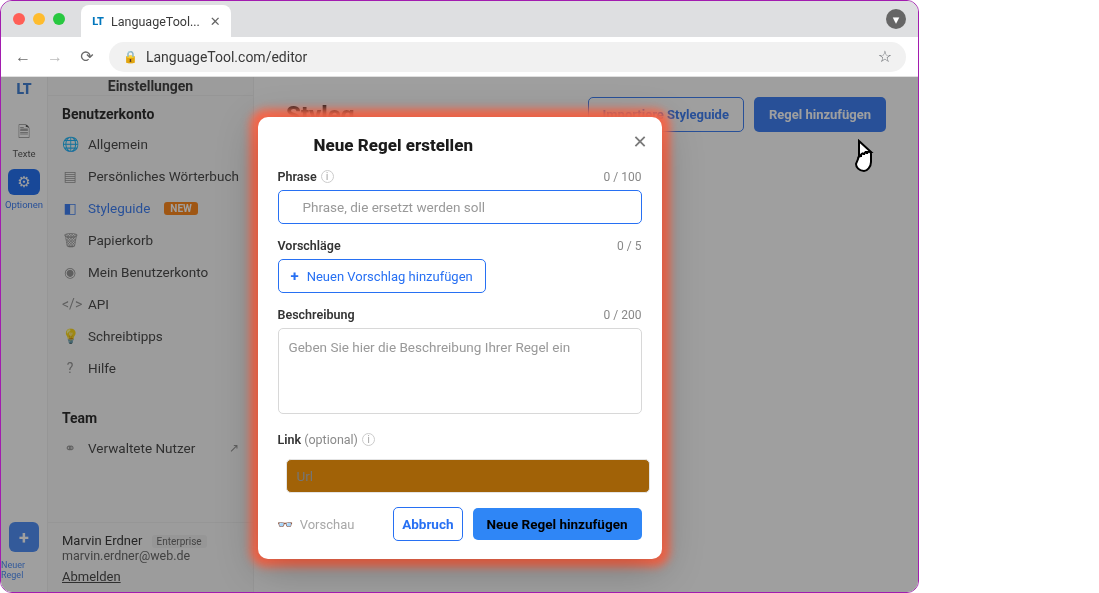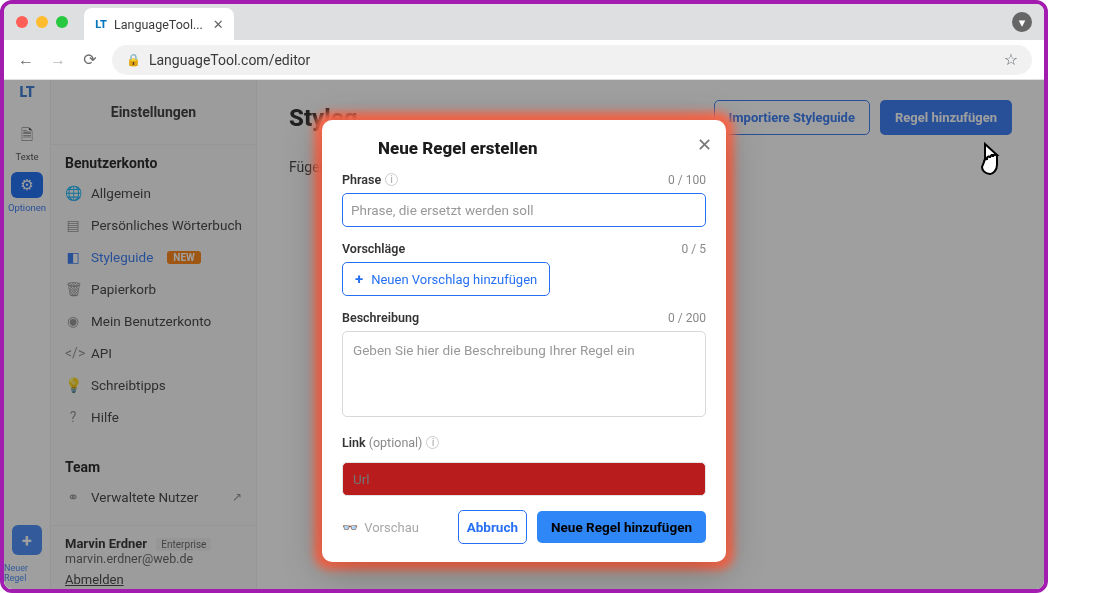--- a/index.html
+++ b/index.html
@@ -1,17 +1,17 @@
 <!DOCTYPE html>
 <html><head>
 <meta charset="utf-8">
 <style>
   * { box-sizing: border-box; margin: 0; padding: 0; font-family: -apple-system, BlinkMacSystemFont, "Segoe UI", Roboto, sans-serif; }
   body { width: 1099px; height: 593px; background: #fff; overflow: hidden; position: relative; }
-  .browser-frame { width: 1048px; height: 593px; border: 4px solid #a21caf; border-radius: 12px; overflow: hidden; position: relative; background: #f1f1f1; }
+  .browser-frame { width: 919px; height: 593px; border: 1px solid #a21caf; border-radius: 12px; overflow: hidden; position: relative; background: #f1f1f1; }
   
   .tabbar { height: 36px; background: #dedfe1; display: flex; align-items: center; padding: 0 12px; position: relative; }
   .traffic { display: flex; gap: 8px; margin-right: 16px; }
   .tl { width: 12px; height: 12px; border-radius: 50%; }
   .tl.r { background:#ff5f57 } .tl.y { background:#febc2e } .tl.g { background:#28c840 }
   .tab { background:#fff; border-radius:8px 8px 0 0; height:32px; margin-top:4px; display:flex; align-items:center; gap:6px; padding:0 10px; font-size:12.5px; color:#3a3a3a; }
   .tab .favicon { width:14px; height:14px; color:#0277bd; font-weight:800; font-size:11px; display:flex;align-items:center;justify-content:center; }
   .tab .close { color:#666; font-size:13px; margin-left:4px; }
   .tabbar .menu-icon { margin-left:auto; width:20px;height:20px;border-radius:50%;background:#666;color:#fff;display:flex;align-items:center;justify-content:center;font-size:13px;}
   
@@ -25,30 +25,30 @@
   .app { position:relative; height:517px; background:#fff; display:flex; }
   .leftrail { width:47px; background:#fff; border-right:1px solid #eee; display:flex; flex-direction:column; align-items:center; padding-top:4px; gap:6px; font-size:10px; color:#666; }
   .leftrail .logo { font-weight:900; color:#2a71d0; font-size:14px; border-bottom:2px wavy #2a71d0; }
   .railitem { display:flex; flex-direction:column; align-items:center; gap:2px; font-size:9.5px; color:#444; padding:4px; }
   .railitem.act { background:#0a61f3; color:#fff; border-radius:6px; width:32px; }
   .railitem .ico { font-size:15px; }
   .neuer { background:#3b82f6; color:#fff; width:30px;height:30px;border-radius:6px;display:flex;align-items:center;justify-content:center;font-size:18px;font-weight:700; }
   .neuer-lbl { font-size:9px;color:#3b82f6;margin-top:2px; }
   
   .settings { width:206px; background:#fafafa; border-right:1px solid #eee; display:flex; flex-direction:column; overflow:hidden; font-size:13.5px; color:#333; }
-  .settings-title { text-align:center; font-weight:700; font-size:14px; padding:24px 0; color:#2b2b2b; border-bottom:1px solid #eee; }
+  .settings-title { text-align:center; font-weight:700; font-size:14px; padding:1px 0; color:#2b2b2b; border-bottom:1px solid #eee; }
   .section-label { font-weight:700; padding:10px 14px 6px; font-size:14px; color:#111; }
   .setitem { display:flex; align-items:center; gap:10px; padding:8px 14px; cursor:pointer; color:#333; }
   .setitem.active { color:#2770f3; }
   .setitem .iw { width:16px; text-align:center; color:#8a8a8a; font-size:14px; }
   .setitem.active .iw { color:#2770f3; }
   .badge-new { background:#ff7a00; color:#fff; font-size:10px; font-weight:700; padding:1px 6px; border-radius:3px; margin-left:4px; }
   .setitem .ext { margin-left:auto; color:#8a8a8a; font-size:12px; }
   .userbox { margin-top:auto; border-top:1px solid #eee; padding:10px 14px; font-size:13px; }
-  .userbox .name { font-weight:700; color:#222; display:inline; }
+  .userbox .name { font-weight:400; color:#222; display:inline; }
   .userbox .plan { background:#efefef; color:#595959; font-size:10px; padding:1px 5px; border-radius:3px; margin-left:6px; }
   .userbox .mail { color:#555; font-size:12.5px; }
   .userbox .logout { color:#333; font-size:13px; text-decoration:underline; margin-top:6px; display:inline-block; cursor:pointer; }
   
   .main { flex:1; padding:20px 32px; position:relative; }
   .main-head { display:flex; align-items:center; gap:12px; }
   .main-title { font-size:24px; font-weight:800; color:#1b1b1b; }
   .head-actions { margin-left:auto; display:flex; gap:10px; }
   .btn { font-size:13px; font-weight:700; padding:9px 14px; border-radius:5px; cursor:pointer; border:1px solid transparent; }
   .btn.outline-blue { border-color:#2770f3; color:#2770f3; background:#fff; }
@@ -58,29 +58,29 @@
   .overlay { position:absolute; inset:0; background:rgba(43,43,43,0.45); display:flex; align-items:flex-start; justify-content:center; padding-top:40px; }
   .modal-wrap { position:relative; }
   .modal-glow { position:absolute; inset:-8px; border-radius:16px; background:#ff6a4c; filter:blur(4px); z-index:0; }
   .modal { position:relative; z-index:1; background:#fff; width:404px; border-radius:10px; padding:18px 20px 18px; box-shadow:0 10px 40px rgba(0,0,0,.25); }
   .modal-close { position:absolute; right:14px; top:14px; color:#7a7a7a; font-size:18px; cursor:pointer; }
   .modal h2 { font-size:17px; font-weight:800; color:#1b1b1b; margin-bottom:14px;margin-left:36px;}
   .fldrow { display:flex; align-items:center; margin-bottom:6px; font-size:12.5px; color:#333; }
   .fldrow .lab { font-weight:600; }
   .fldrow .info { color:#aaa; margin-left:4px; font-size:11px; border:1px solid #ccc; border-radius:50%; width:13px;height:13px; display:inline-flex;align-items:center;justify-content:center; }
   .fldrow .cnt { margin-left:auto; color:#888; font-size:12px; }
-  .txtin { width:100%; border:1.5px solid #2770f3; border-radius:5px; padding:8px 8px; font-size:13.5px; outline:none; margin-bottom:14px; }
+  .txtin { width:100%; border:1.5px solid #2770f3; border-radius:5px; padding:8px 24px; font-size:13.5px; outline:none; margin-bottom:14px; }
   .txtin::placeholder { color:#999; }
   .addbtn { display:inline-flex; align-items:center; gap:8px; border:1px solid #2770f3; color:#2770f3; font-size:13px; padding:7px 12px; border-radius:5px; cursor:pointer; margin-bottom:14px; }
   .addbtn .plus { font-size:15px; font-weight:700; }
   .txta { width:100%; border:1px solid #d8d8d8; border-radius:5px; padding:10px; font-size:13.5px; height:86px; resize:none; outline:none; margin-bottom:14px; }
   .txta::placeholder { color:#999; }
   .lab-opt { font-weight:600; font-size:12.5px; color:#333; }
   .lab-opt .opt { font-weight:400; color:#8a8a8a; }
-  .linkin { width:100%; border:1px solid #e4e4e4; background:#b91c1c; border-radius:5px; padding:8px 10px; font-size:13.5px; outline:none; margin:6px 0 14px; }
+  .linkin { width:100%; border:1px solid #e4e4e4; background:#a16207; border-radius:5px; padding:8px 10px; font-size:13.5px; outline:none; margin:6px 8px 14px; }
   .modal-foot { display:flex; align-items:center; gap:10px; }
   .preview { display:flex; align-items:center; gap:6px; color:#a8a8a8; font-size:13px; }
   .modal-foot .spacer { flex:1; }
   .btn-cancel { border:1px solid #2770f3; color:#2770f3; background:#fff; padding:8px 8px; font-size:13.5px; font-weight:700; border-radius:5px; cursor:pointer; }
   .btn-create { background:#2f86f6; color:#000000; padding:8px 14px; font-size:13.5px; font-weight:700; border-radius:5px; cursor:pointer; border:none; }
   
   .cursor { position:absolute; right:36px; top:62px; pointer-events:none; }
 </style>
 </head>
 <body>

